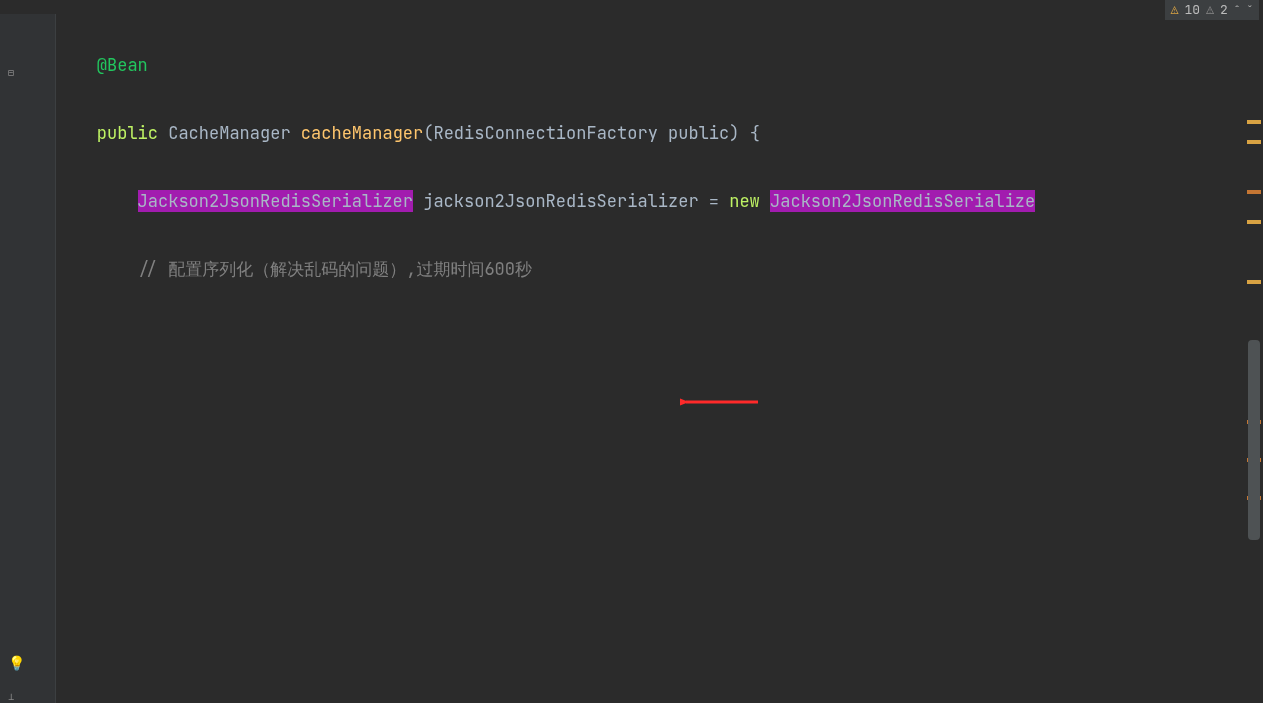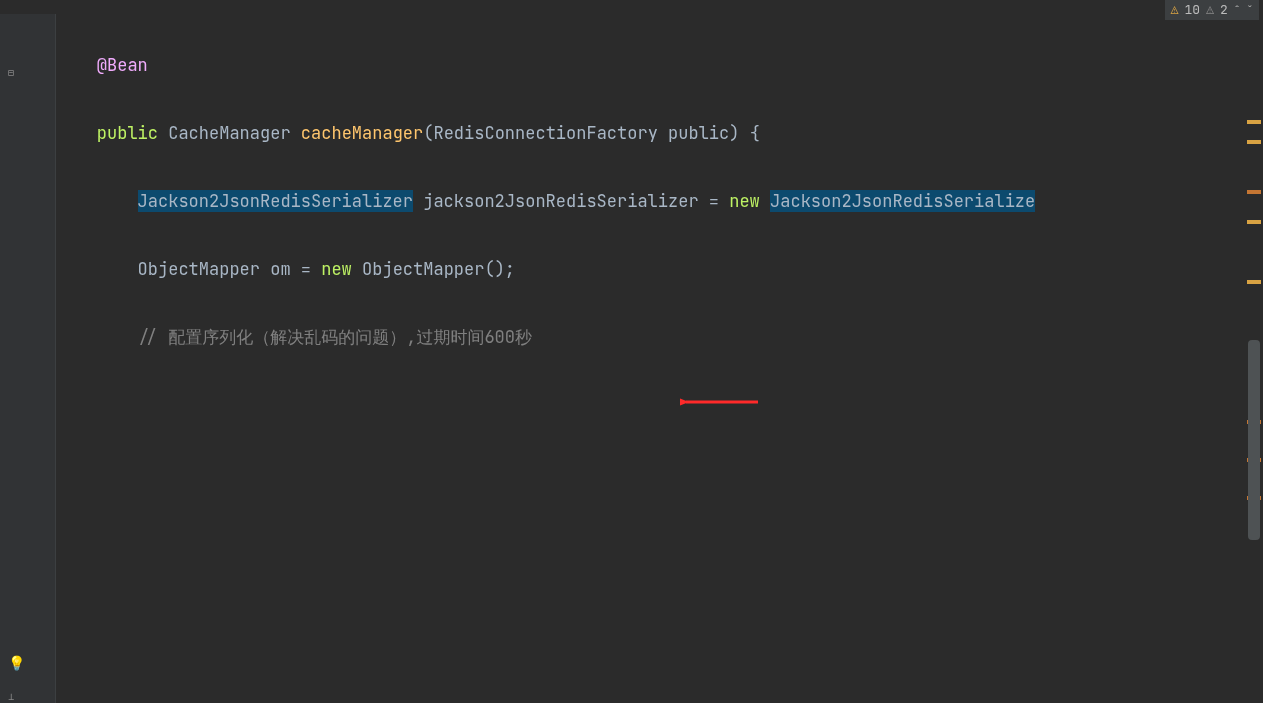--- a/index.html
+++ b/index.html
@@ -75,25 +75,25 @@
   .scroll-mark {
     position: absolute;
     left: 2px; right: 2px;
     height: 4px;
   }
   .mark-yellow { background: #d9a343; }
   .mark-orange { background: #c57633; }
 
   
   .kw { color: #bef264; }
-  .ann { color: #f0abfc; }
+  .ann { color: #22c55e; }
   .com { color: #808080; font-style: normal; }
   .field { color: #9876aa; font-style: italic; }
   .method-decl { color: #ffc66d; }
-  .hl { background: #0c4a6e; }
+  .hl { background: #a21caf; }
   .strike { text-decoration: line-through; text-decoration-color: #888; }
   .wavy { text-decoration: underline wavy #808080; text-underline-offset: 3px; }
 
   .arrow {
     position: absolute;
     color: #ff2a2a;
     pointer-events: none;
   }
   .arrow svg { display:block; }
 </style>
@@ -112,21 +112,20 @@
 <div class="gutter">
   <div class="fold" style="top:52px">⊟</div>
   <div class="fold" style="top:676px">⊥</div>
   <div class="gutter-icon bulb" style="top:632px">💡</div>
 </div>
 
 <div class="editor">
 <div>    <span class="ann">@Bean</span></div>
 <div>    <span class="kw">public</span><span> CacheManager </span><span class="method-decl">cacheManager</span><span>(RedisConnectionFactory public) {</span></div>
 <div>        <span class="hl">Jackson2JsonRedisSerializer</span><span> jackson2JsonRedisSerializer = </span><span class="kw">new</span><span> </span><span class="hl">Jackson2JsonRedisSerialize</span></div>
-<div>        <span>ObjectMapper om = </span><span class="kw">new</span><span> ObjectMapper();</span></div>
 <div>        <span class="com">// 配置序列化（解决乱码的问题）,过期时间600秒</span></div>
 
 
 
 
 
 
 
 
 

